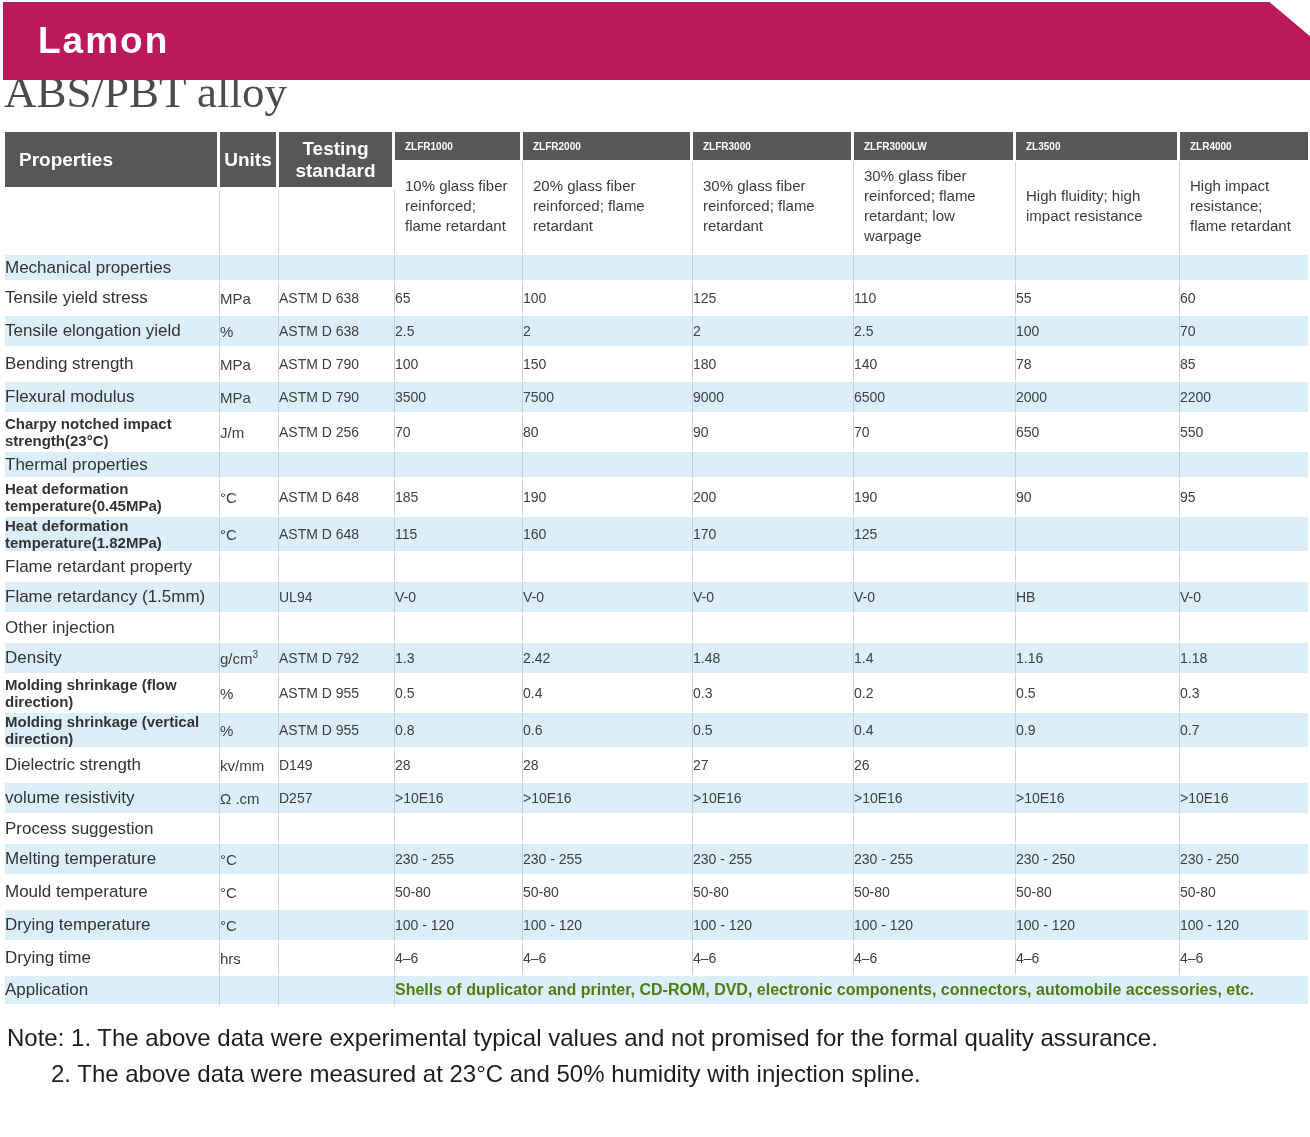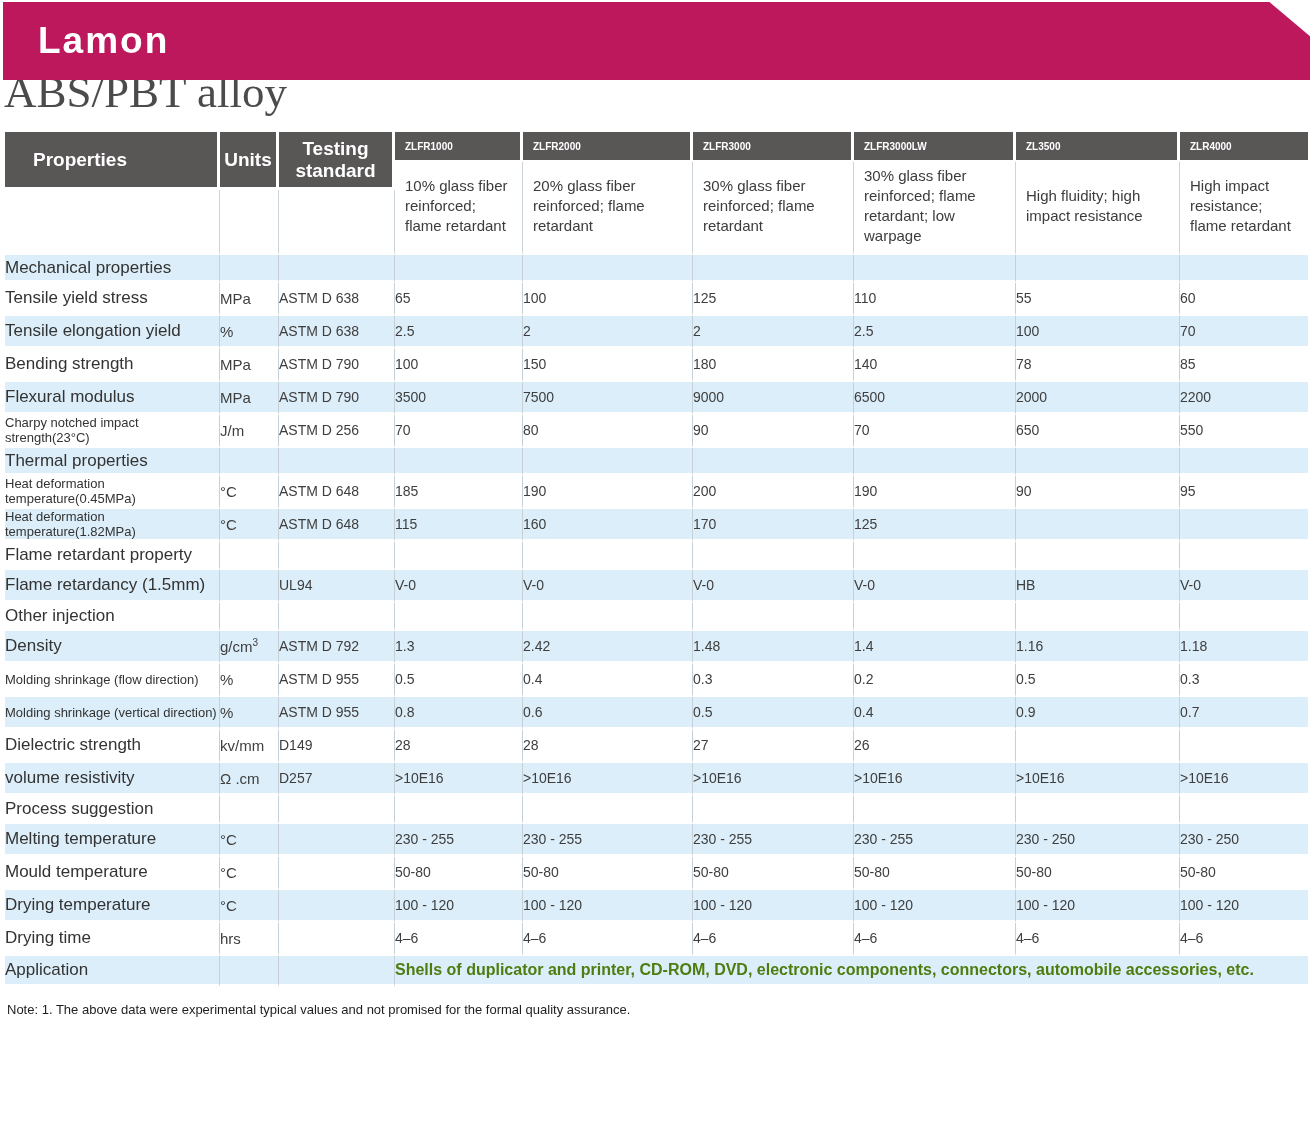--- a/index.html
+++ b/index.html
@@ -41,21 +41,21 @@
     overflow:hidden;
     vertical-align:middle;
     text-align:left;
   }
   
   thead th.dark{
     background:#595656;color:#ffffff;
     border-right:3px solid #ffffff;border-bottom:3px solid #ffffff;
     font-size:19px;font-weight:700;
   }
-  thead th.hp{padding-left:28px;}
+  thead th.hp{padding-left:14px;}
   thead th.hc{text-align:center;}
   thead th.pname{
     background:#595656;color:#ffffff;
     border-right:3px solid #ffffff;border-bottom:2px solid #ffffff;
     font-size:10px;font-weight:700;padding-left:10px;
     height:28px;
   }
   thead td.pdesc{
     background:#ffffff;color:#3c3c3c;
     border-right:1px solid #cdd5db;border-bottom:3px solid #ffffff;
@@ -74,28 +74,28 @@
     font-size:14.5px;color:#3e3e3e;
   }
   tbody td:last-child{border-right:none;}
   tbody tr.blue td{background:#dceef9;}
   tbody tr.white td{background:#ffffff;}
   tbody tr{height:33px;}
   tbody tr.section{height:28px;}
   tbody tr.span-row{height:31px;}
   td.label{font-size:17px;padding-left:14px;color:#333;}
   tr.section td.label{font-size:17px;}
-  tr.small td.label{font-size:13px;}
+  tr.small td.label{font-size:15px;font-weight:bold;}
   td.unit{padding-left:12px;font-size:15px;}
   td.unit sup{font-size:10px;}
   td.standard{padding-left:14px;font-size:14px;}
   td.value{padding-left:10px;font-size:14px;}
   td.span-text{padding-left:10px;font-size:16px;color:#4d7c0f;font-weight:bold;}
   
-  .notes{margin:13px 16px 0 7px;font-size:13px;color:#1e1e1e;line-height:1.5;}
+  .notes{margin:13px 16px 0 7px;font-size:24px;color:#1e1e1e;line-height:1.5;}
   .notes .n2{padding-left:44px;}
 </style>
 </head>
 <body>
 
 <div class="banner">
   <span class="logo">Lamon</span>
 </div>
 
 <h1 class="page-title">ABS/PBT alloy</h1>
@@ -385,13 +385,14 @@
         <td class="label">Application</td>
         <td class="unit"></td>
         <td class="standard"></td>
         <td class="span-text" colspan="6">Shells of duplicator and printer, CD-ROM, DVD, electronic components, connectors, automobile accessories, etc.</td>
       </tr>
     </tbody>
 </table>
 
 <div class="notes">
   <div class="n1">Note: 1. The above data were experimental typical values and not promised for the formal quality assurance.</div>
+  <div class="n2">2. The above data were measured at 23°C and 50% humidity with injection spline.</div>
 </div>
 
 </body></html>

